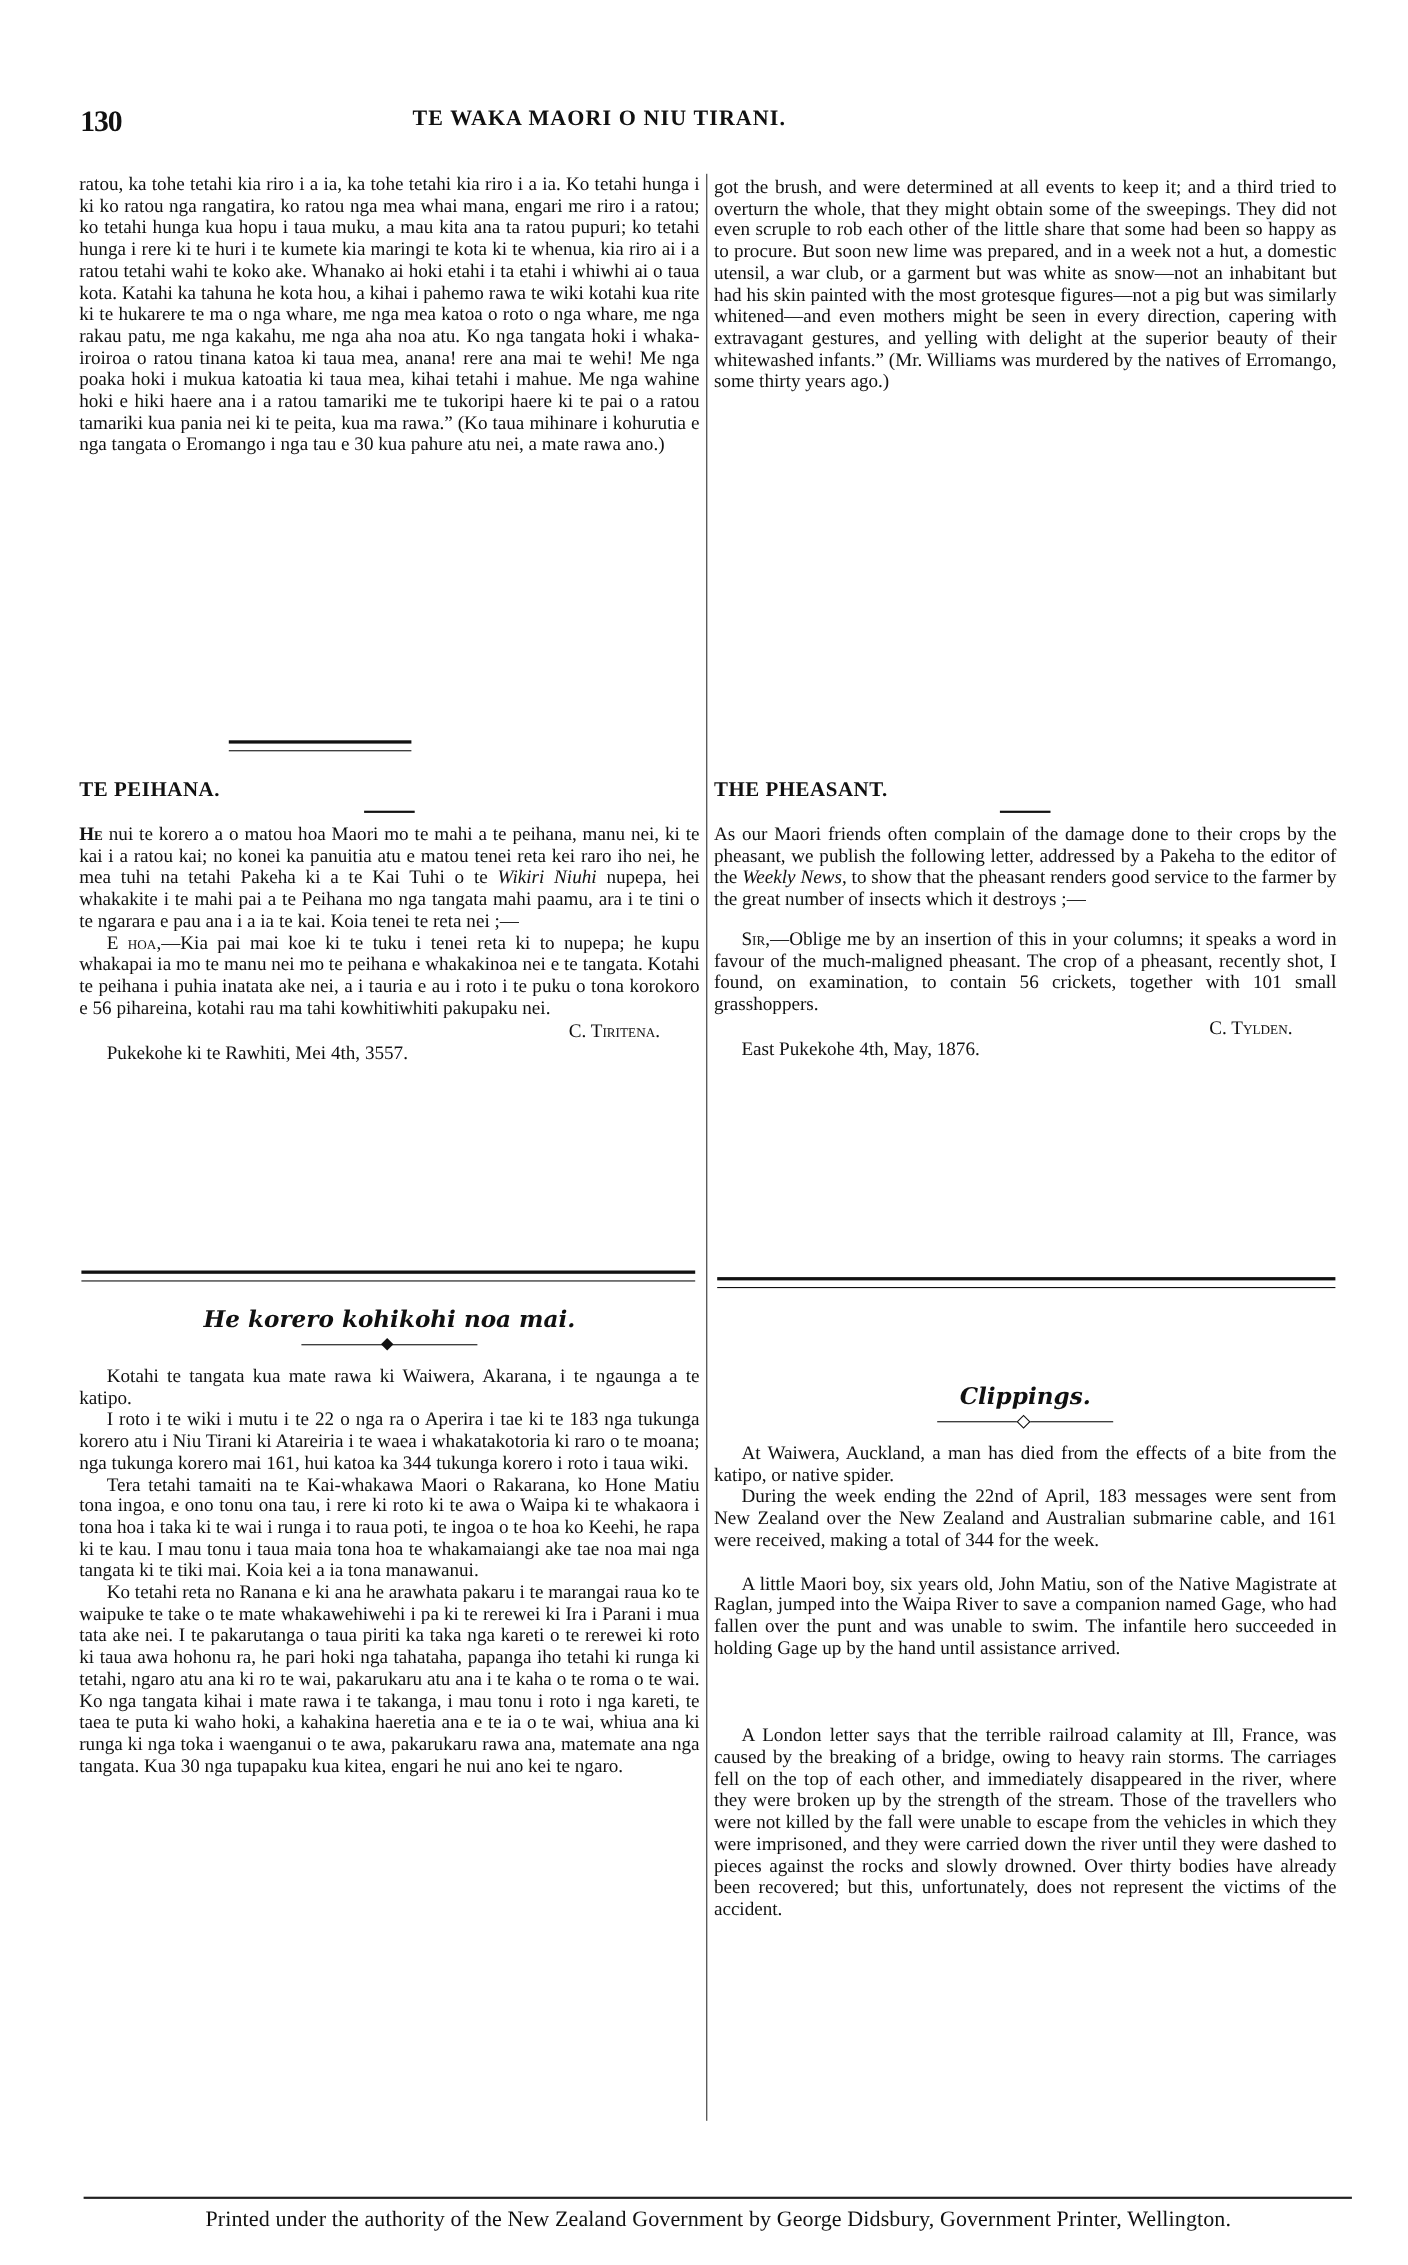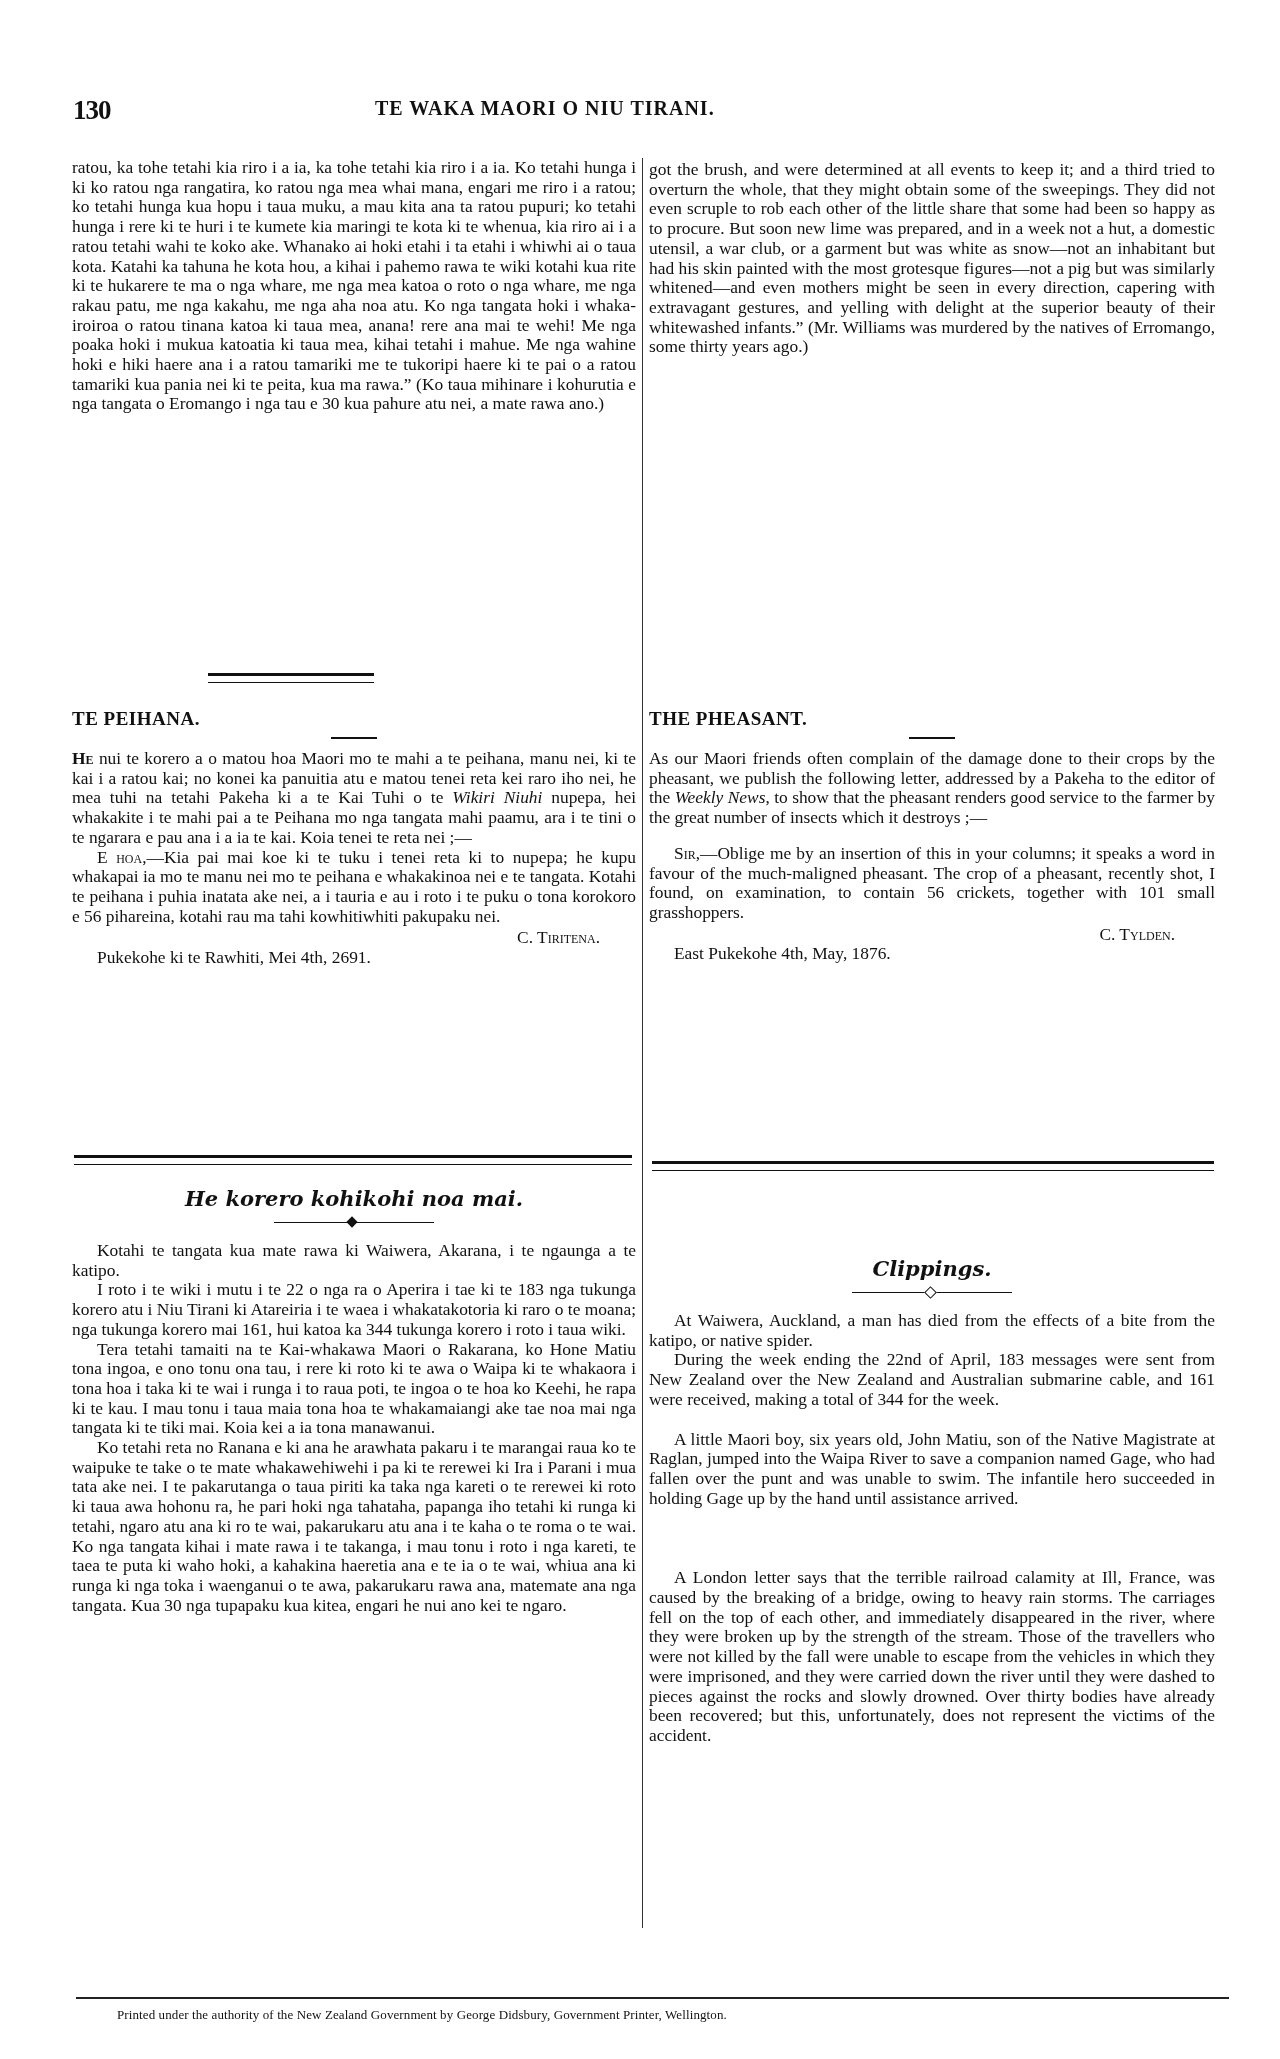--- a/index.html
+++ b/index.html
@@ -57,22 +57,22 @@
       border-top: 3px solid #111; border-bottom: 1px solid #111;
     }
     .sig { text-align: right; padding-right: 36px; }
     .sc { font-variant: small-caps; }
     .dateline { padding-left: 25px; }
     .footer-rule {
       position: absolute; left: 76px; top: 1997px; width: 1153px; height: 0;
       border-top: 2px solid #222;
     }
     .footer {
-      position: absolute; left: 117px; top: 2007px; width: 1100px;
-      font-size: 13px; text-align: left; letter-spacing: 0.1px;
+      position: absolute; left: 103px; top: 2007px; width: 1100px;
+      font-size: 20px; text-align: center; letter-spacing: 0.1px;
     }
     i { font-style: italic; }
   </style>
 </head>
 <body>
 
 <div class="page-header">
   <span class="page-number">130</span>
   <span class="masthead">TE WAKA MAORI O NIU TIRANI.</span>
 </div>
@@ -87,21 +87,21 @@
 </div>
 
 <div class="double-rule" style="left:208px;top:673px;width:166px;"></div>
 
 <div class="col left" style="top:707px;">
   <h2 class="section-title">TE PEIHANA.</h2>
   <div class="short-rule"></div>
   <p><span class="sc" style="font-weight:bold;">He</span><span> nui te korero a o matou hoa Maori mo te mahi a te peihana, manu nei, ki te kai i a ratou kai; no konei ka panuitia atu e matou tenei reta kei raro iho nei, he mea tuhi na tetahi Pakeha ki a te Kai Tuhi o te </span><i>Wikiri Niuhi</i><span> nupepa, hei whakakite i te mahi pai a te Peihana mo nga tangata mahi paamu, ara i te tini o te ngarara e pau ana i a ia te kai. Koia tenei te reta nei ;—</span></p>
   <p class="indent"><span class="sc">E hoa,</span><span>—Kia pai mai koe ki te tuku i tenei reta ki to nupepa; he kupu whakapai ia mo te manu nei mo te peihana e whakakinoa nei e te tangata. Kotahi te peihana i puhia inatata ake nei, a i tauria e au i roto i te puku o tona korokoro e 56 pihareina, kotahi rau ma tahi kowhitiwhiti pakupaku nei.</span></p>
   <p class="sig sc" style="margin-top:2px;">C. Tiritena.</p>
-  <p class="dateline">Pukekohe ki te Rawhiti, Mei 4th, 2691.</p>
+  <p class="dateline">Pukekohe ki te Rawhiti, Mei 4th, 3557.</p>
 </div>
 
 <div class="col right" style="top:707px;">
   <h2 class="section-title">THE PHEASANT.</h2>
   <div class="short-rule"></div>
   <p><span>As our Maori friends often complain of the damage done to their crops by the pheasant, we publish the following letter, addressed by a Pakeha to the editor of the </span><i>Weekly News</i><span>, to show that the pheasant renders good service to the farmer by the great number of insects which it destroys ;—</span></p>
   <p class="indent" style="margin-top:16px;"><span class="sc">Sir,</span><span>—Oblige me by an insertion of this in your columns; it speaks a word in favour of the much-maligned pheasant. The crop of a pheasant, recently shot, I found, on examination, to contain 56 crickets, together with 101 small grasshoppers.</span></p>
   <p class="sig sc" style="margin-top:2px;padding-right:40px;">C. Tylden.</p>
   <p class="dateline">East Pukekohe 4th, May, 1876.</p>
 </div>

